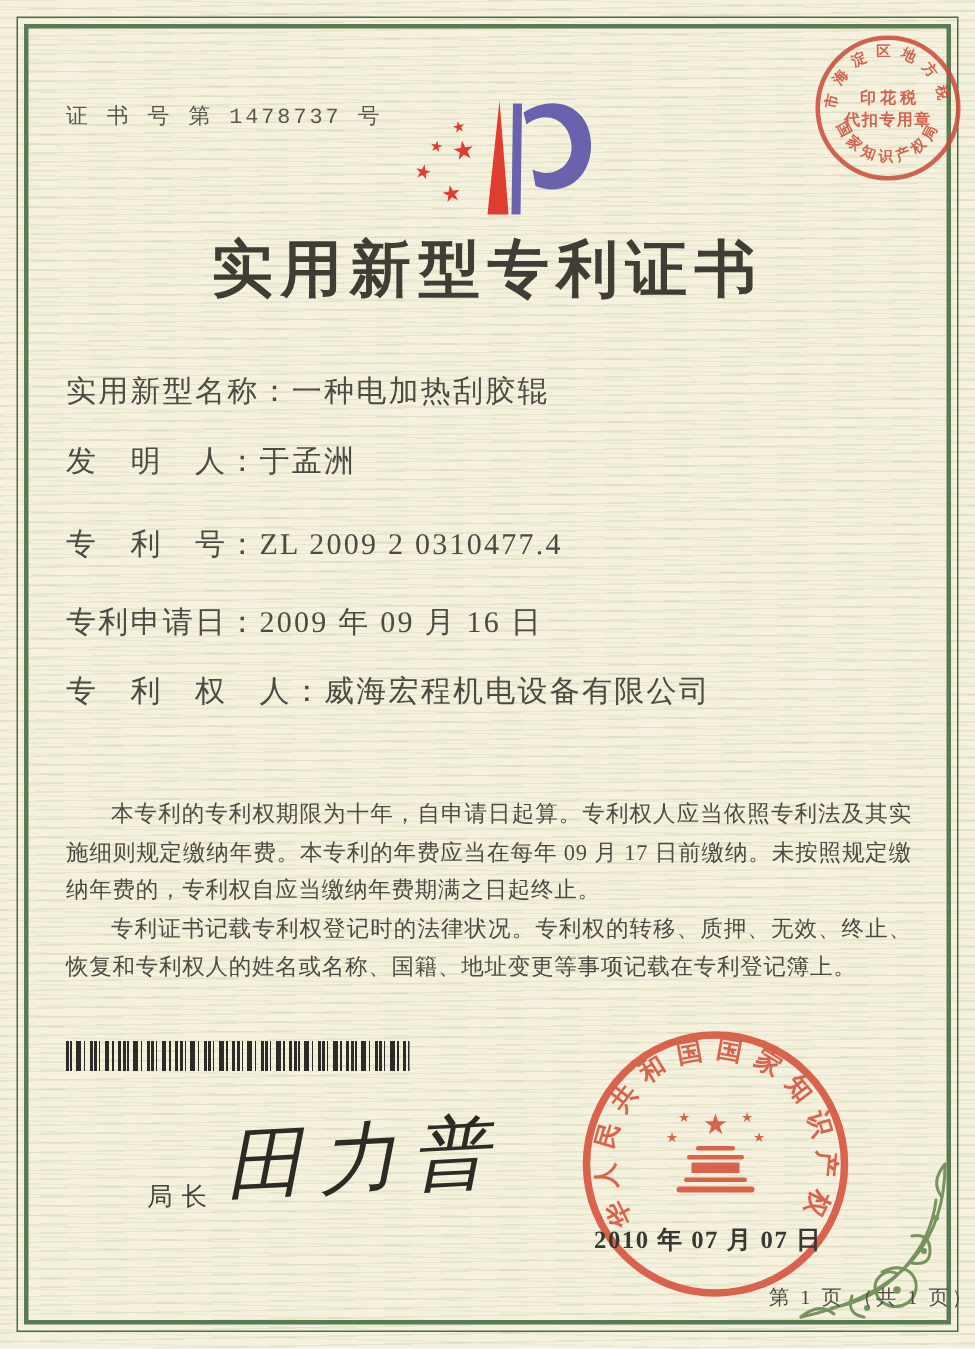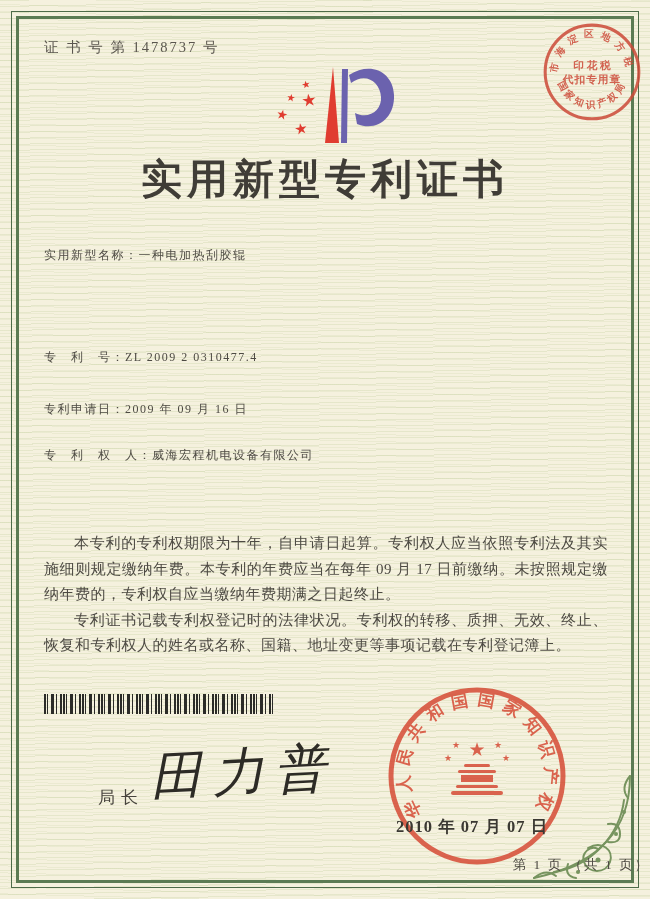--- a/index.html
+++ b/index.html
@@ -7,25 +7,25 @@
     position:relative;width:650px;height:899px;overflow:hidden;
     background-color:#f5f1de;
     background-image:
       repeating-linear-gradient(179deg, rgba(166,188,122,.20) 0 1px, transparent 1px 6px),
       repeating-linear-gradient(181.5deg, rgba(166,188,122,.13) 0 1px, transparent 1px 7px);
     font-family:"Liberation Serif","DejaVu Serif",serif;
     color:#4d4a43;
   }
   .frame-outer{position:absolute;inset:11px;border:1.5px solid #4d6b48;pointer-events:none;}
   .frame-inner{position:absolute;inset:16px;border:3px solid #5b7b53;pointer-events:none;}
-  .cert-no{position:absolute;left:44px;top:38px;font-size:14.5px;letter-spacing:2px;color:#5a564e;}
+  .cert-no{position:absolute;left:44px;top:68px;font-size:14.5px;letter-spacing:2px;color:#5a564e;font-family:Liberation Mono, monospace;}
   .logo{position:absolute;left:265px;top:57px;width:140px;height:95px;}
   .title{position:absolute;left:0;top:152px;width:100%;text-align:center;
     font-size:41px;font-weight:700;letter-spacing:5px;color:#403d37;}
-  .field{position:absolute;left:44px;font-size:12px;letter-spacing:1.5px;white-space:nowrap;}
+  .field{position:absolute;left:44px;font-size:20px;letter-spacing:1.5px;white-space:nowrap;}
   .f0{top:247px}.f1{top:294px}.f2{top:349px}.f3{top:401px}.f4{top:447px}.f5{top:499px}
   .paras{position:absolute;left:44px;right:42px;top:531px;font-size:15px;line-height:25.5px;
     text-align:justify;color:#4d4a43;}
   .paras p{margin:0;text-indent:2em;letter-spacing:.5px;}
   .barcode{position:absolute;left:44px;top:694px;width:229px;height:20px;
     background:repeating-linear-gradient(90deg,
       #2b2b28 0 2px, transparent 2px 3px,
       #2b2b28 3px 4px, transparent 4px 7px,
       #2b2b28 7px 10px, transparent 10px 12px,
       #2b2b28 12px 13px, transparent 13px 16px,
@@ -58,20 +58,21 @@
     <text x="17" y="62" font-size="13" fill="#e03c30" text-anchor="middle" transform="rotate(12 17 58)">★</text>
     <text x="36" y="77" font-size="15" fill="#e03c30" text-anchor="middle" transform="rotate(-10 36 72)">★</text>
     <polygon points="68,10 74,86 60,86" fill="#e03c30"></polygon>
     <polygon points="77,12 83,12 82,86 76,86" fill="#6b62ae"></polygon>
     <path d="M84,18 C106,4 128,15 129,38 C130,61 112,75 92,67 L90,56 C104,63 117,53 116,40 C115,24 100,15 86,26 Z" fill="#6b62ae"></path>
   </svg>
 
   <div class="title">实用新型专利证书</div>
 
   <div class="field f0"><span>实用新型名称：</span><span>一种电加热刮胶辊</span></div>
+  <div class="field f1"><span>发　明　人：</span><span>于孟洲</span></div>
   <div class="field f2"><span>专　利　号：</span><span>ZL 2009 2 0310477.4</span></div>
   <div class="field f3"><span>专利申请日：</span><span>2009 年 09 月 16 日</span></div>
   <div class="field f4"><span>专　利　权　人：</span><span>威海宏程机电设备有限公司</span></div>
 
   <div class="paras">
     <p>本专利的专利权期限为十年，自申请日起算。专利权人应当依照专利法及其实施细则规定缴纳年费。本专利的年费应当在每年 09 月 17 日前缴纳。未按照规定缴纳年费的，专利权自应当缴纳年费期满之日起终止。</p>
     <p>专利证书记载专利权登记时的法律状况。专利权的转移、质押、无效、终止、恢复和专利权人的姓名或名称、国籍、地址变更等事项记载在专利登记簿上。</p>
   </div>
 
   <div class="barcode"></div>

